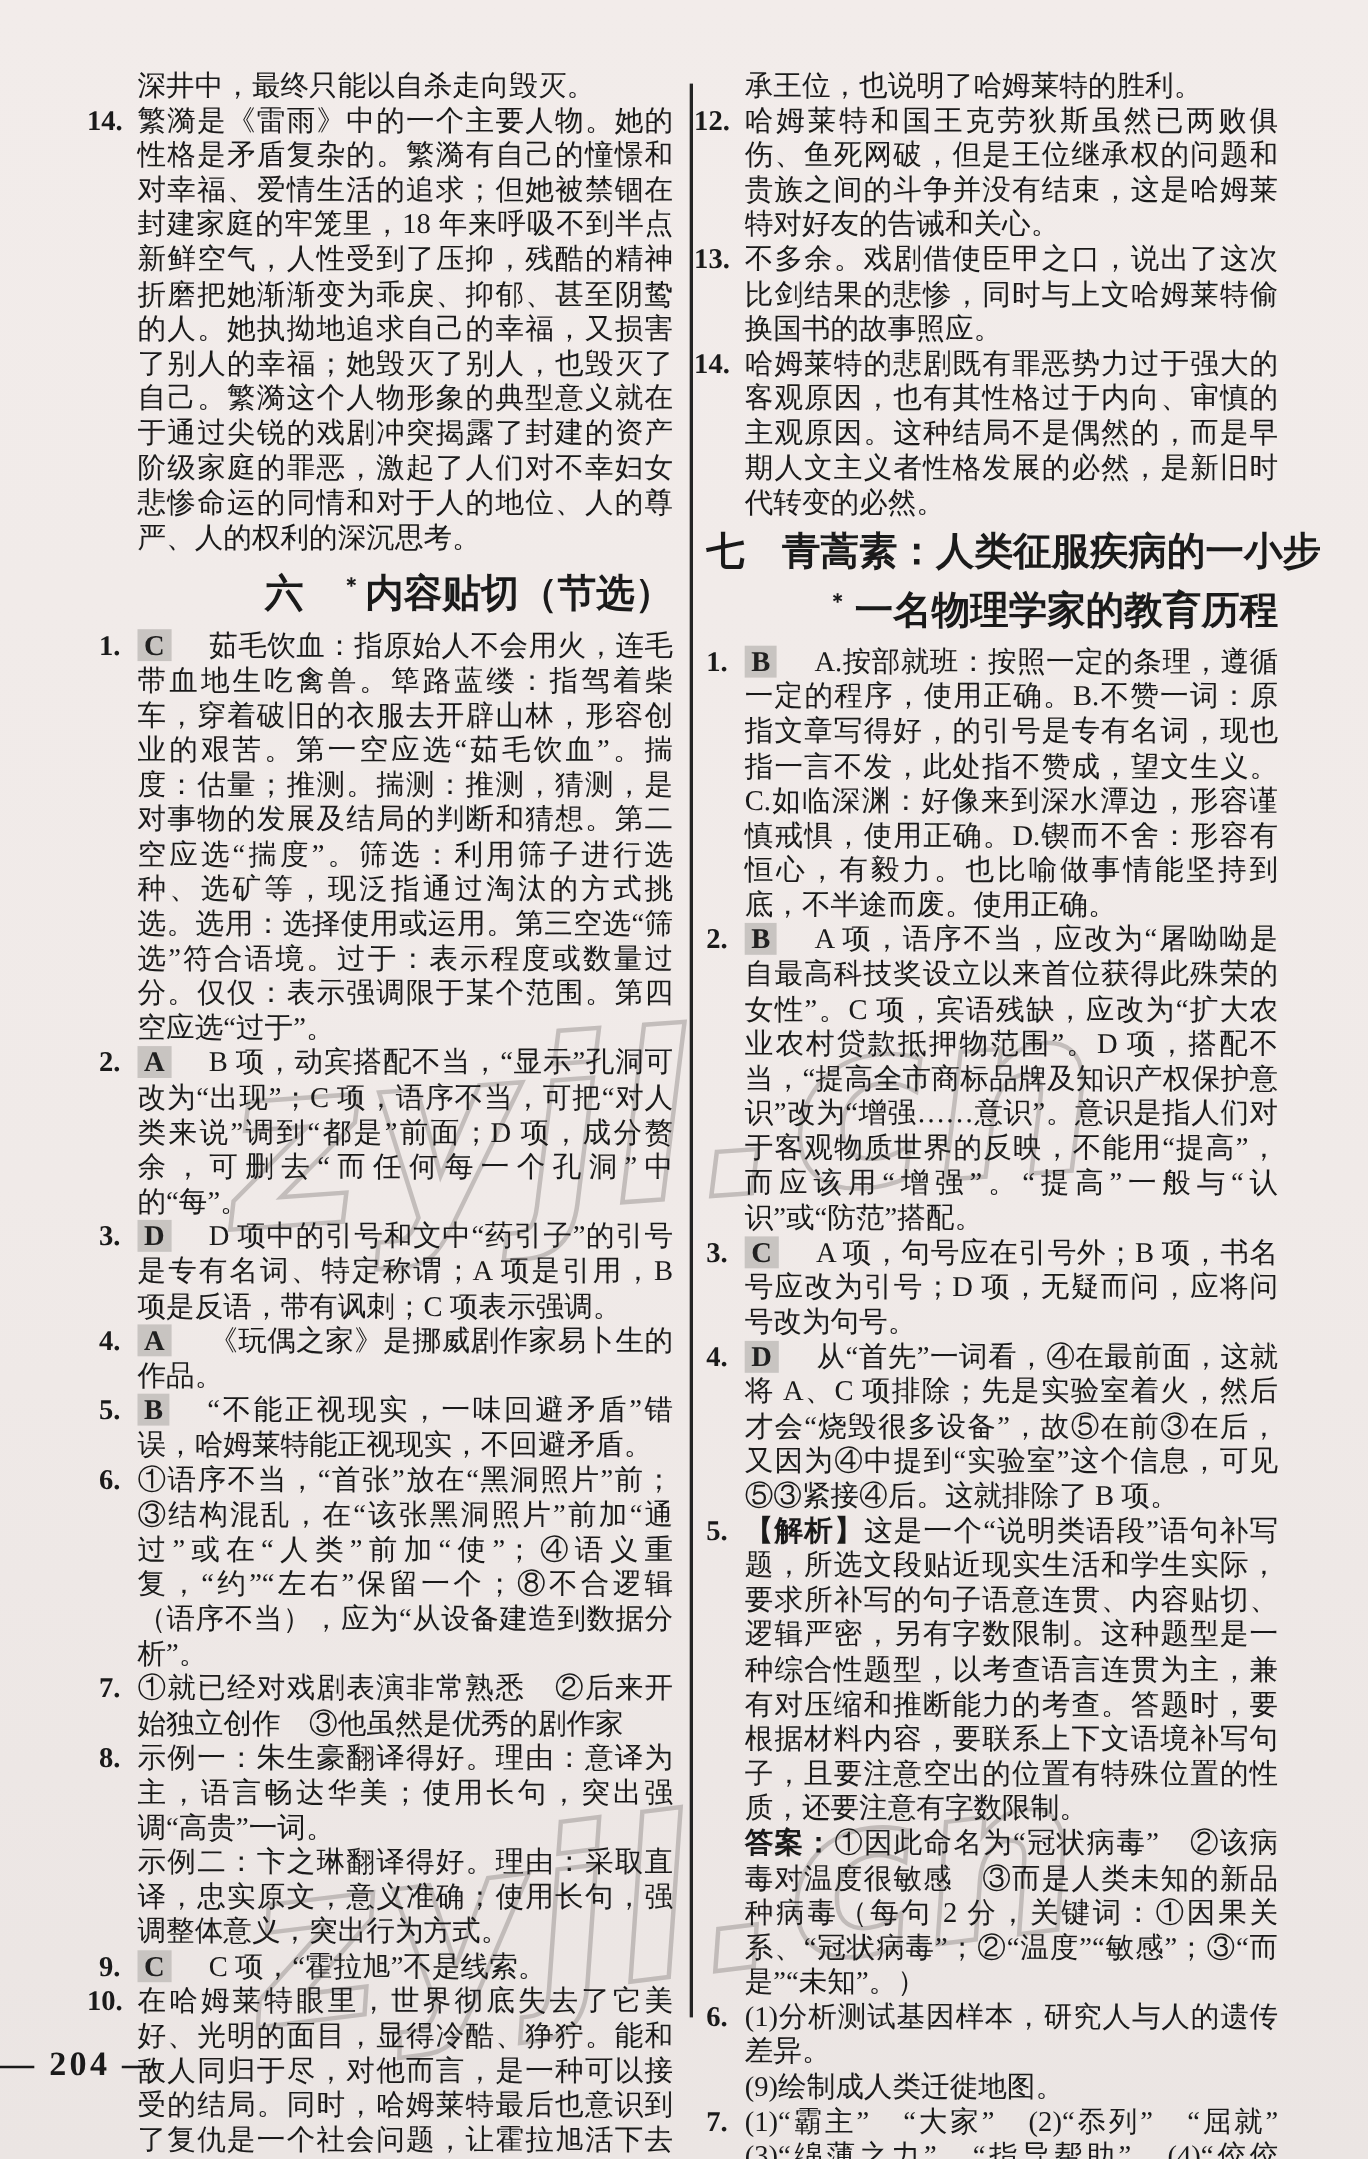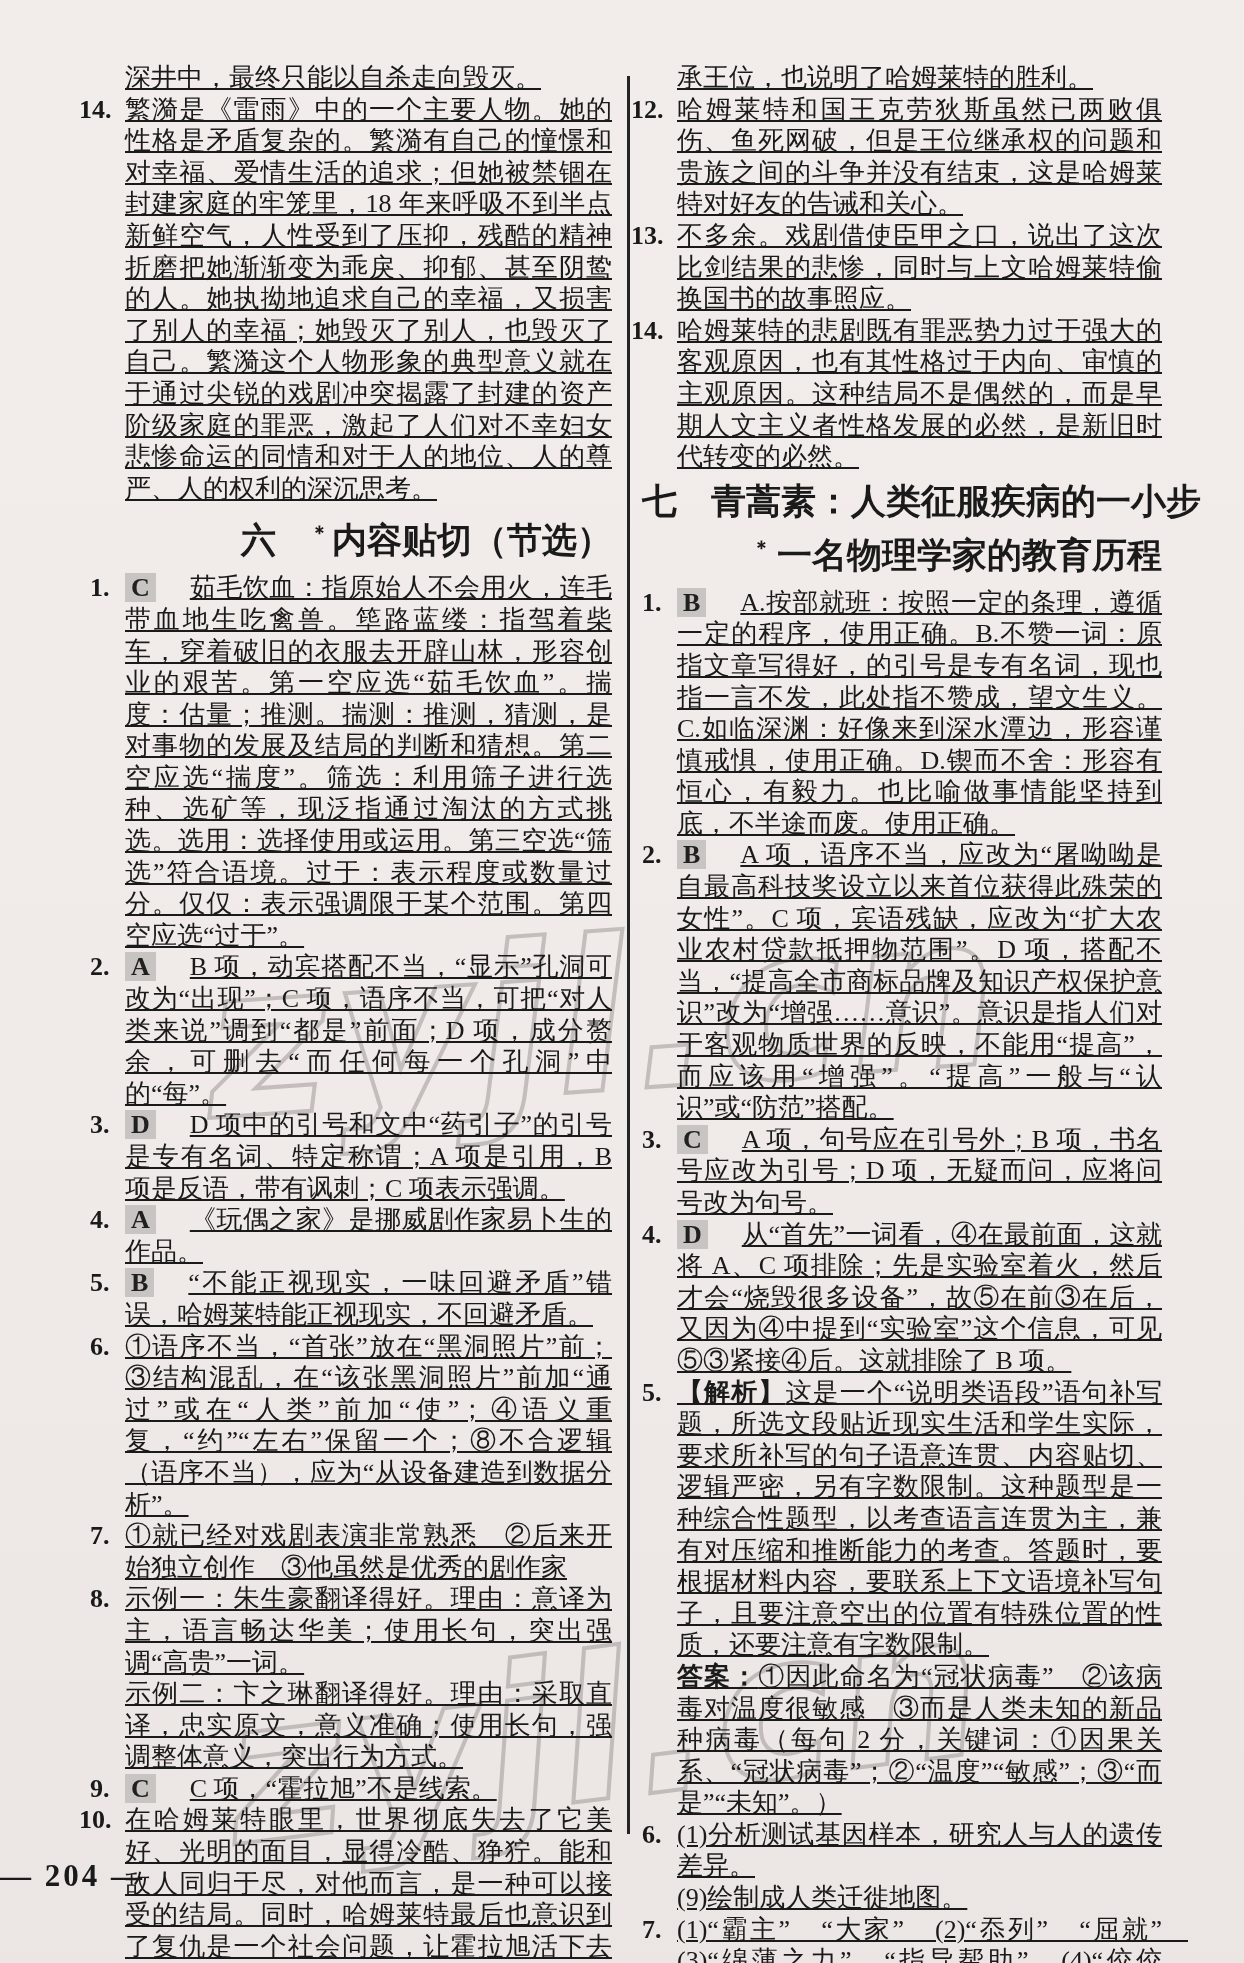--- a/index.html
+++ b/index.html
@@ -4,21 +4,21 @@
 <style>
   html,body{margin:0;padding:0;background:#d8d3d1;}
   .page{
     position:relative;width:1244px;height:1963px;overflow:hidden;
     background:linear-gradient(180deg,#f2ecea 0%,#f0eae8 55%,#ebe5e3 100%);
     font-family:"Liberation Serif","DejaVu Serif",serif;color:#1a1a1a;
   }
   .col{position:absolute;top:62px;font-size:26px;line-height:31.6px;text-align:justify;text-justify:inter-ideograph;}
   .col-left{left:90px;width:522px;}
   .col-right{left:642px;width:520px;}
-  .item{position:relative;padding-left:35px;text-decoration:underline;}
+  .item{position:relative;padding-left:35px;}
   .item>.num{position:absolute;left:0;top:0;font-weight:bold;}
   .item.wide>.num{left:-11px;}
   .ans{display:inline-block;background:#c8c4c1;padding:0 6px;margin-right:34px;font-weight:bold;line-height:29px;color:#202020;}
   .b{font-weight:bold;margin-top:48px;}
   .block{display:block;}
   .sec{font-weight:bold;text-align:right;font-size:35px;line-height:46px;margin:6px 0 8px;white-space:nowrap;}
   .sec .idx{margin-right:34px;}
   .sec .star{font-size:19px;vertical-align:13px;margin-right:3px;}
   .sec .star2{font-size:19px;vertical-align:13px;margin-right:6px;}
   .divider{position:absolute;left:627px;top:76px;width:3px;height:1758px;background:#242424;}

